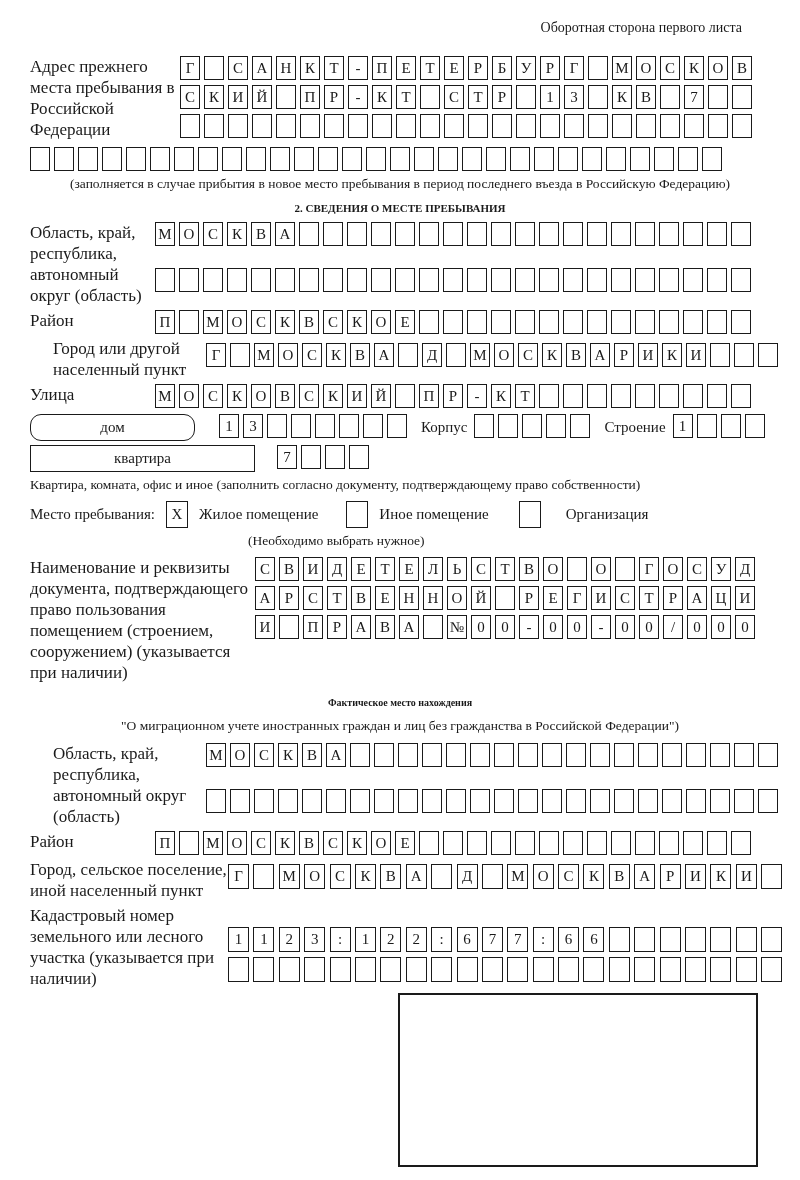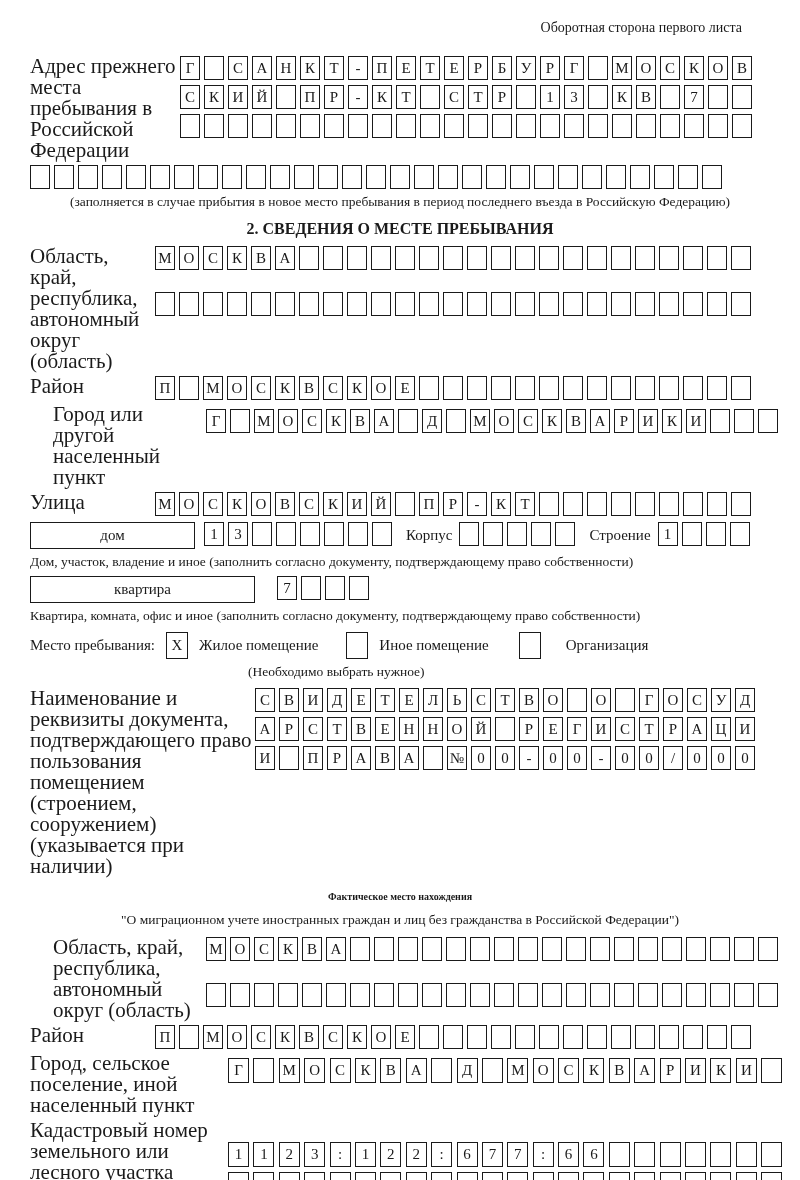--- a/index.html
+++ b/index.html
@@ -7,41 +7,41 @@
   body {
     width:800px; height:1180px; overflow:hidden;
     font-family:"Liberation Serif","DejaVu Serif",serif;
     color:#1a1a1a;
   }
   .page { padding:20px 30px 0 30px; position:relative; }
 
   .corner-note { text-align:right; font-size:14px; padding-right:28px; margin-bottom:20px; }
 
   .flex { display:flex; align-items:flex-start; }
-  .lbl { font-size:21px; line-height:21px; flex:0 0 auto; }
+  .lbl { font-size:17px; line-height:21px; flex:0 0 auto; }
   .w150 { width:150px; }
   .w125 { width:125px; }
   .w153 { width:153px;margin-left:23px; }
   .w198 { width:198px; }
   .w225 { width:225px; }
 
   .cellrow { display:flex; flex-wrap:nowrap; }
   .cell {
     width:20px; height:24px; border:1.6px solid #1a1a1a; margin-right:4px;
     display:flex; align-items:center; justify-content:center;
     font-size:15px; line-height:1; flex:0 0 auto; background:#fff;
   }
   .cellrow.wide .cell { width:21px; height:25px; margin-right:4.4px; }
   .rows .cellrow { margin-bottom:5px; }
   .rows.spread .cellrow + .cellrow { margin-top:22px; }
 
   .note { font-size:13.5px; line-height:17px; }
   .note.center { text-align:center; }
 
-  .sec-title { text-align:center; font-weight:bold; font-size:16px; margin:10px 0 8px 0; }
+  .sec-title { text-align:center; font-weight:bold; font-size:11px; margin:10px 0 8px 0; }
 
   .formrow { margin-bottom:4px; }
 
   .widebox {
     border:1.6px solid #1a1a1a; height:27px; display:flex;
     align-items:center; justify-content:center; font-size:15px; flex:0 0 auto;
     background:#fff;
   }
   .inline-lbl { font-size:15px; line-height:27px; padding:0 7px 0 10px; }
 
@@ -329,21 +329,21 @@
         <div class="cell"></div>
         <div class="cell"></div>
         <div class="cell"></div>
         <div class="cell"></div>
         <div class="cell"></div>
         <div class="cell"></div>
       </div>
   </div>
 
   <div class="flex formrow" style="margin-top:6px;">
-    <div class="widebox" style="width:165px;margin-right:9px;">дом</div>
+    <div class="widebox" style="width:165px;margin-right:24px;border-radius:11px;">дом</div>
     <div class="cellrow">
         <div class="cell">1</div>
         <div class="cell">3</div>
         <div class="cell"></div>
         <div class="cell"></div>
         <div class="cell"></div>
         <div class="cell"></div>
         <div class="cell"></div>
         <div class="cell"></div>
       </div>
@@ -356,21 +356,20 @@
         <div class="cell"></div>
       </div>
     <span class="inline-lbl">Строение</span>
     <div class="cellrow">
         <div class="cell">1</div>
         <div class="cell"></div>
         <div class="cell"></div>
         <div class="cell"></div>
       </div>
   </div>
-  <div class="note" style="margin:3px 0 6px 0;">Дом, участок, владение и иное (заполнить согласно документу, подтверждающему право собственности)</div>
 
   <div class="flex formrow">
     <div class="widebox" style="width:225px;margin-right:22px;">квартира</div>
     <div class="cellrow">
         <div class="cell">7</div>
         <div class="cell"></div>
         <div class="cell"></div>
         <div class="cell"></div>
       </div>
   </div>

